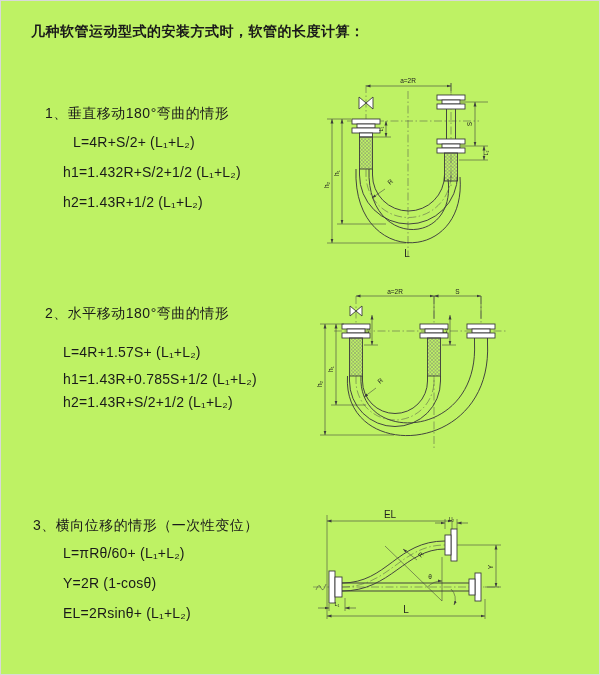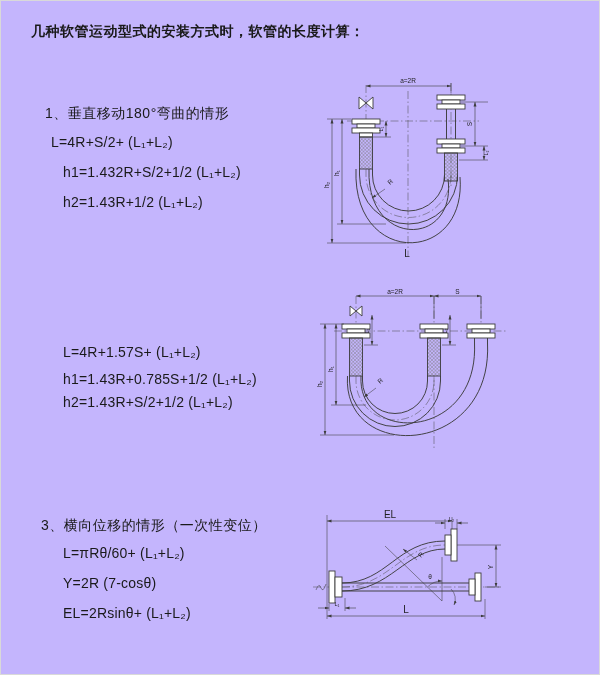--- a/index.html
+++ b/index.html
@@ -1,17 +1,17 @@
 <!DOCTYPE html>
 <html><head>
 <meta charset="utf-8">
 <style>
   html,body{margin:0;padding:0;background:#ffffff;}
   #page{
-    position:relative;width:600px;height:675px;background:#c4b5fd;
+    position:relative;width:600px;height:675px;background:#bef264;
     border:1px solid #d9d9d9;box-sizing:border-box;overflow:hidden;
     font-family:"Liberation Sans",sans-serif;color:#1a1a1a;
   }
   .t{position:absolute;white-space:nowrap;font-size:14px;line-height:1.2;}
   .title{font-weight:700;letter-spacing:0.5px;}
   .heading{font-weight:400;letter-spacing:0.5px;}
   .formula{font-weight:400;letter-spacing:0.2px;}
   svg{position:absolute;overflow:visible;}
   .out{stroke:#3c3c3c;stroke-width:0.95;fill:none;}
   .thin{stroke:#3c3c3c;stroke-width:0.55;fill:none;}
@@ -26,31 +26,32 @@
   .dlb{font-size:10px;}
 </style>
 </head>
 <body>
 
 <div id="page">
 
   <div class="t title" style="left:30px;top:22px;">几种软管运动型式的安装方式时，软管的长度计算：</div>
 
   <div class="t heading" style="left:44px;top:104px;">1、垂直移动180°弯曲的情形</div>
-  <div class="t formula" style="left:50px;top:133px;">L=4R+S/2+ (L₁+L₂)</div>
+  <div class="t formula" style="left:72px;top:133px;">L=4R+S/2+ (L₁+L₂)</div>
   <div class="t formula" style="left:62px;top:163px;">h1=1.432R+S/2+1/2 (L₁+L₂)</div>
   <div class="t formula" style="left:62px;top:193px;">h2=1.43R+1/2 (L₁+L₂)</div>
 
+  <div class="t heading" style="left:44px;top:304px;">2、水平移动180°弯曲的情形</div>
   <div class="t formula" style="left:62px;top:343px;">L=4R+1.57S+ (L₁+L₂)</div>
   <div class="t formula" style="left:62px;top:363px;margin-top:7px;">h1=1.43R+0.785S+1/2 (L₁+L₂)</div>
   <div class="t formula" style="left:62px;top:393px;text-align:center;">h2=1.43R+S/2+1/2 (L₁+L₂)</div>
 
-  <div class="t heading" style="left:40px;top:516px;text-align:right;">3、横向位移的情形（一次性变位）</div>
+  <div class="t heading" style="left:32px;top:516px;text-align:right;">3、横向位移的情形（一次性变位）</div>
   <div class="t formula" style="left:62px;top:544px;">L=πRθ/60+ (L₁+L₂)</div>
-  <div class="t formula" style="left:62px;top:574px;">Y=2R (7-cosθ)</div>
+  <div class="t formula" style="left:62px;top:574px;">Y=2R (1-cosθ)</div>
   <div class="t formula" style="left:62px;top:604px;">EL=2Rsinθ+ (L₁+L₂)</div>
 
   <svg style="left:310px;top:70px;" width="272" height="192" viewBox="0 0 272 192">
     <defs>
       <marker id="ar1" viewBox="0 0 8 6" markerWidth="8" markerHeight="6" refX="7.5" refY="3" orient="auto-start-reverse">
         <path d="M0,0.5 L7.5,3 L0,5.5 Z" fill="#3c3c3c"></path>
       </marker>
       <pattern id="hb1" width="3.5" height="3.5" patternUnits="userSpaceOnUse">
         <path d="M0,3.5 L3.5,0 M0,0 L3.5,3.5" stroke="#777" stroke-width="0.45"></path>
       </pattern>

